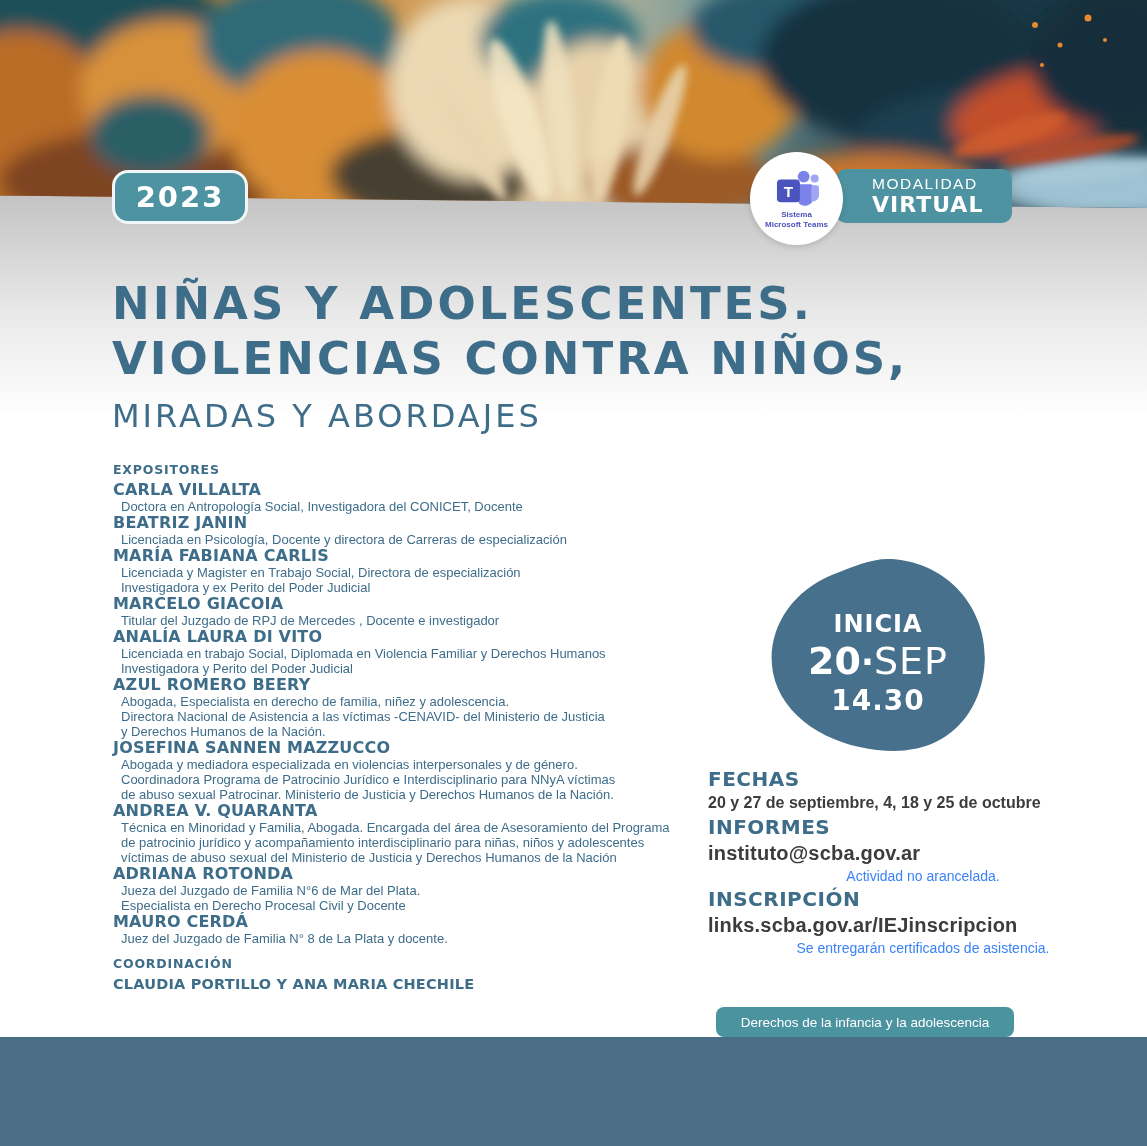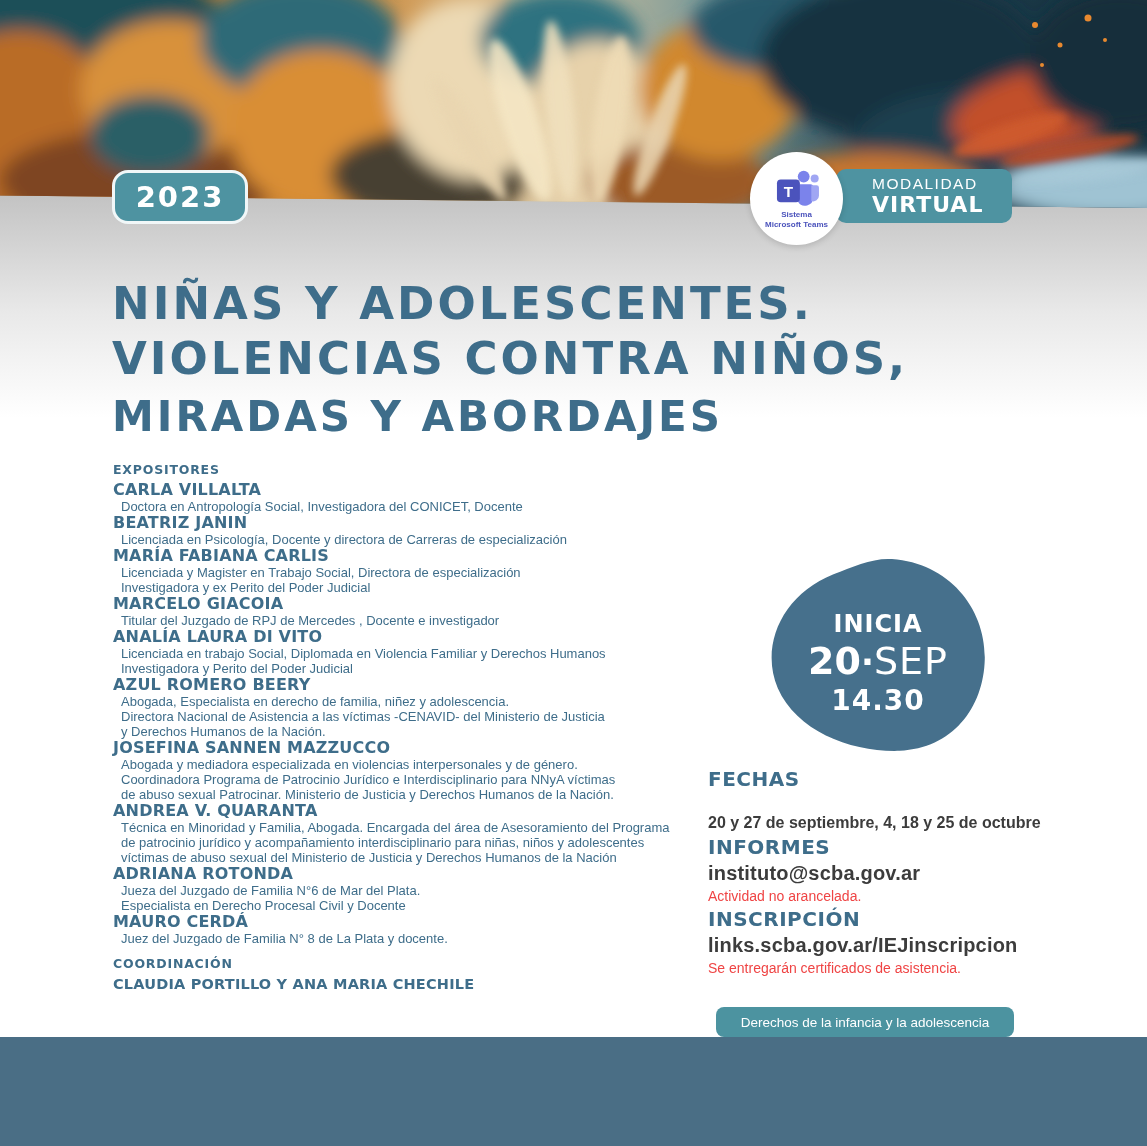--- a/index.html
+++ b/index.html
@@ -25,21 +25,21 @@
   .modalidad-badge{position:absolute;left:836px;top:169px;width:176px;height:54px;z-index:3;
       background:#4e93a1;border-radius:10px;box-sizing:border-box;padding-left:36px;
       display:flex;flex-direction:column;justify-content:center;color:#fff;}
   .modalidad-l1{font-size:15.5px;letter-spacing:1.5px;line-height:18px;}
   .modalidad-l2{font-family:"DejaVu Sans",sans-serif;font-weight:800;font-size:22px;letter-spacing:1px;line-height:24px;}
 
   
   .title{position:absolute;left:112px;top:276px;z-index:2;color:#3e6d8a;
          font-family:"DejaVu Sans",sans-serif;}
   .title-line{font-size:45px;font-weight:800;line-height:55px;letter-spacing:3px;}
-  .subtitle{font-size:42px;font-weight:700;line-height:55px;letter-spacing:3px;margin-top:3px;}
+  .subtitle{font-size:32px;font-weight:400;line-height:55px;letter-spacing:3px;margin-top:3px;}
 
   
   .speakers{position:absolute;left:113px;top:462px;width:650px;z-index:2;color:#3e6d8a;}
   .sec-label{font-size:12.5px;font-weight:bold;letter-spacing:.8px;line-height:15px;margin-bottom:4px;
              font-family:"DejaVu Sans",sans-serif;}
   .sp-name{font-family:"DejaVu Sans",sans-serif;font-weight:800;font-size:16px;line-height:18px;letter-spacing:.2px;}
   .sp-desc{font-size:13px;line-height:15px;margin-left:8px;}
   .coord{margin-top:10px;}
   .coord-names{font-family:"DejaVu Sans",sans-serif;font-weight:800;font-size:14.5px;line-height:18px;letter-spacing:.2px;}
 
@@ -53,23 +53,23 @@
   .date-line{line-height:44px;font-size:38px;}
   .date-num{font-weight:700;}
   .date-dot{font-weight:800;font-size:34px;}
   .date-mon{font-weight:400;letter-spacing:1px;}
   .time{font-weight:800;font-size:28px;line-height:34px;letter-spacing:1px;}
 
   
   .info{position:absolute;left:708px;top:766px;width:430px;z-index:2;}
   .info h3{margin:0;color:#3e6d8a;font-family:"DejaVu Sans",sans-serif;font-weight:800;
            font-size:20px;line-height:26px;letter-spacing:.5px;}
-  .info .val-sm{color:#3c3c3c;font-weight:bold;font-size:16px;line-height:22px;margin-top:20px;}
+  .info .val-sm{color:#3c3c3c;font-weight:bold;font-size:16px;line-height:22px;}
   .info .val-lg{color:#3c3c3c;font-weight:bold;font-size:20px;line-height:26px;letter-spacing:.2px;}
-  .info .note{color:#ef4444;font-size:14px;line-height:20px;}
+  .info .note{color:#3b82f6;font-size:14px;line-height:20px;text-align:center;}
   .gap16{margin-top:16px;} .gap14{margin-top:14px;}
 
   
   .tag{position:absolute;left:716px;top:1007px;width:298px;height:30px;z-index:2;
        background:#4c93a0;border-radius:8px;display:flex;align-items:center;justify-content:center;
        color:#fff;font-size:13.5px;}
 
   
   .footer{position:absolute;left:0;top:1037px;width:100%;height:109px;background:#4a6e85;z-index:1;color:#f4f4f4;}
 </style>

